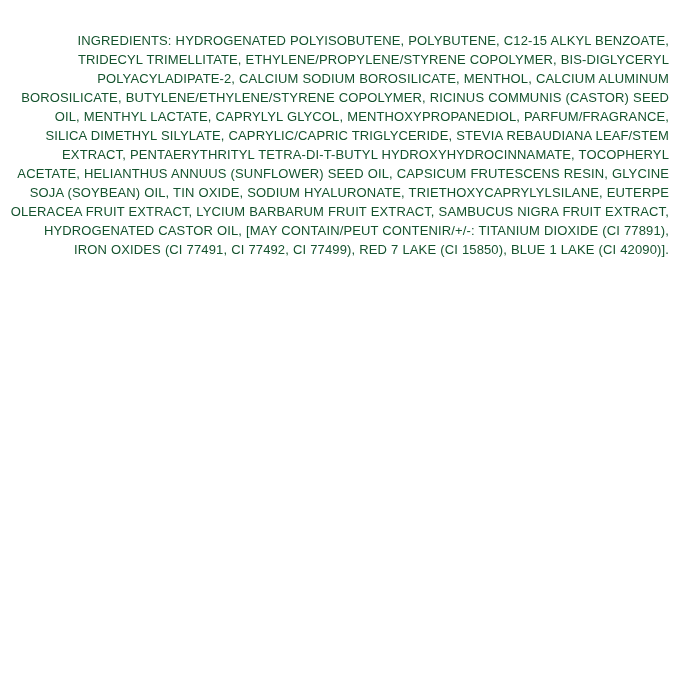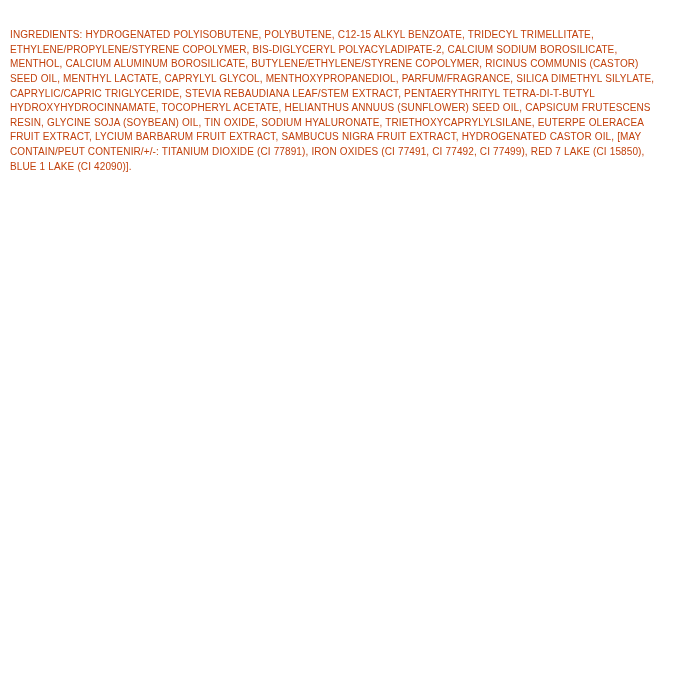--- a/index.html
+++ b/index.html
@@ -15,26 +15,26 @@
     overflow: hidden;
   }
   .page {
     width: 679px;
     height: 679px;
     box-sizing: border-box;
     padding: 18px 10px 0 10px;
     background: #ffffff;
   }
   .ingredients-text {
-    font-size: 10px;
+    font-size: 13px;
     line-height: 1.465;
-    text-align: left;
+    text-align: right;
     letter-spacing: 0.01em;
     word-spacing: 0.02em;
-    color: #c2410c;
+    color: #14532d;
     white-space: pre-wrap;
   }
 </style>
 </head>
 <body>
 
 <div class="page">
   <p class="ingredients-text">INGREDIENTS: HYDROGENATED POLYISOBUTENE, POLYBUTENE, C12-15 ALKYL BENZOATE, TRIDECYL TRIMELLITATE, ETHYLENE/PROPYLENE/STYRENE COPOLYMER, BIS-DIGLYCERYL POLYACYLADIPATE-2, CALCIUM SODIUM BOROSILICATE, MENTHOL, CALCIUM ALUMINUM BOROSILICATE, BUTYLENE/ETHYLENE/STYRENE COPOLYMER, RICINUS COMMUNIS (CASTOR) SEED OIL, MENTHYL LACTATE, CAPRYLYL GLYCOL, MENTHOXYPROPANEDIOL, PARFUM/FRAGRANCE, SILICA DIMETHYL SILYLATE, CAPRYLIC/CAPRIC TRIGLYCERIDE, STEVIA REBAUDIANA LEAF/STEM EXTRACT, PENTAERYTHRITYL TETRA-DI-T-BUTYL HYDROXYHYDROCINNAMATE, TOCOPHERYL ACETATE, HELIANTHUS ANNUUS (SUNFLOWER) SEED OIL, CAPSICUM FRUTESCENS RESIN, GLYCINE SOJA (SOYBEAN) OIL, TIN OXIDE, SODIUM HYALURONATE, TRIETHOXYCAPRYLYLSILANE, EUTERPE OLERACEA FRUIT EXTRACT, LYCIUM BARBARUM FRUIT EXTRACT, SAMBUCUS NIGRA FRUIT EXTRACT, HYDROGENATED CASTOR OIL, [MAY CONTAIN/PEUT CONTENIR/+/-: TITANIUM DIOXIDE (CI 77891), IRON OXIDES (CI 77491, CI 77492, CI 77499), RED 7 LAKE (CI 15850), BLUE 1 LAKE (CI 42090)].</p>
 </div>
 

